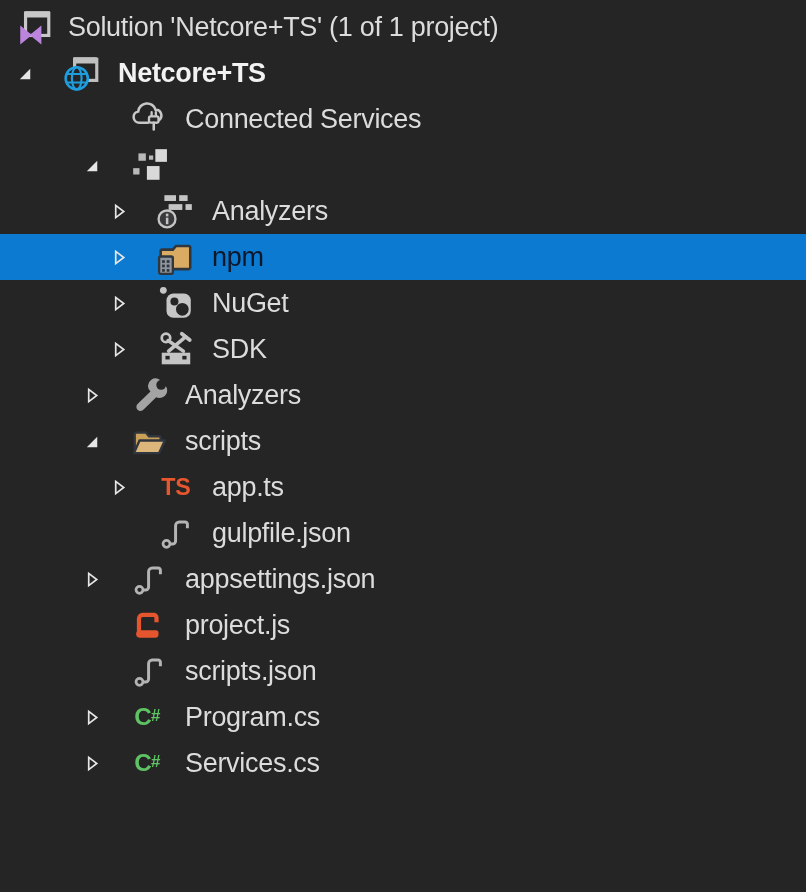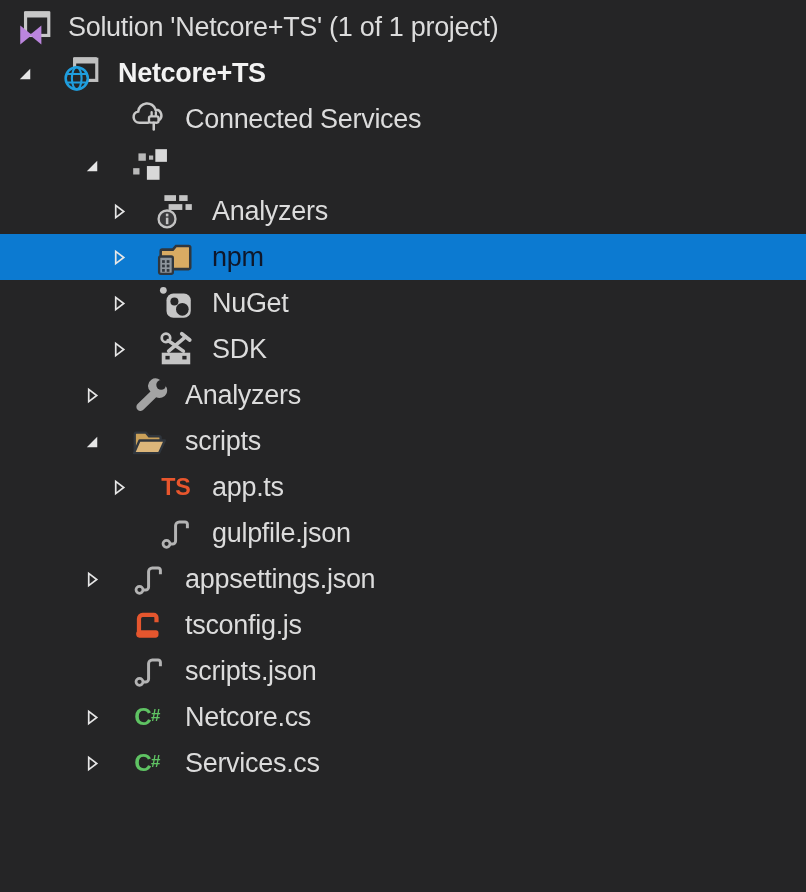--- a/index.html
+++ b/index.html
@@ -295,21 +295,21 @@
       </span>
     <span class="label">appsettings.json</span>
   </div>
     <div class="row lvl2">
     <span class="arrow"></span>
     <span class="icon">
         <svg viewBox="0 0 36 36">
           <use href="#icon-javascript"></use>
         </svg>
       </span>
-    <span class="label">tsconfig.js</span>
+    <span class="label">project.js</span>
   </div>
     <div class="row lvl2">
     <span class="arrow"></span>
     <span class="icon">
         <svg viewBox="0 0 36 36">
           <use href="#icon-json"></use>
         </svg>
       </span>
     <span class="label">scripts.json</span>
   </div>
@@ -317,21 +317,21 @@
     <span class="arrow">
         <svg viewBox="0 0 18 18">
           <use href="#exp-collapsed"></use>
         </svg>
       </span>
     <span class="icon">
         <svg viewBox="0 0 36 36">
           <use href="#icon-csharp"></use>
         </svg>
       </span>
-    <span class="label">Netcore.cs</span>
+    <span class="label">Program.cs</span>
   </div>
     <div class="row lvl2">
     <span class="arrow">
         <svg viewBox="0 0 18 18">
           <use href="#exp-collapsed"></use>
         </svg>
       </span>
     <span class="icon">
         <svg viewBox="0 0 36 36">
           <use href="#icon-csharp"></use>

